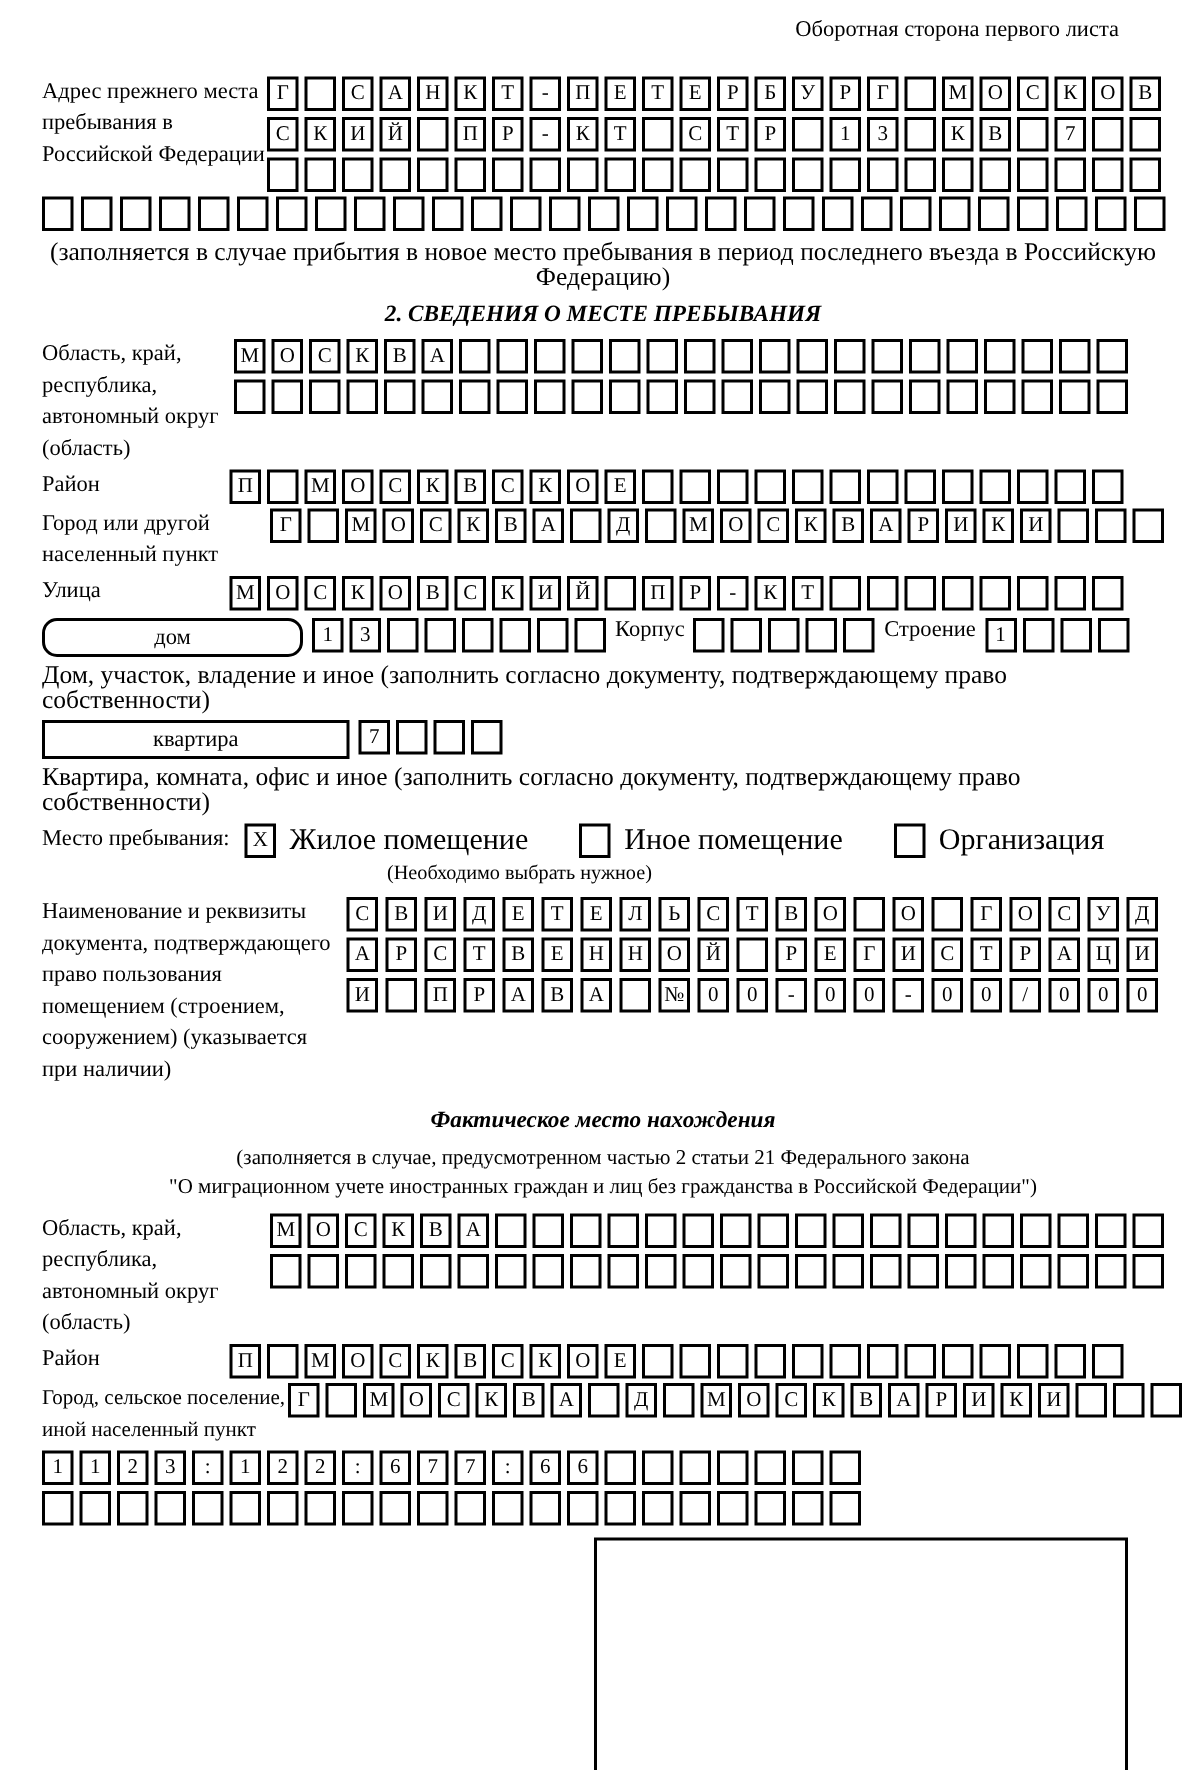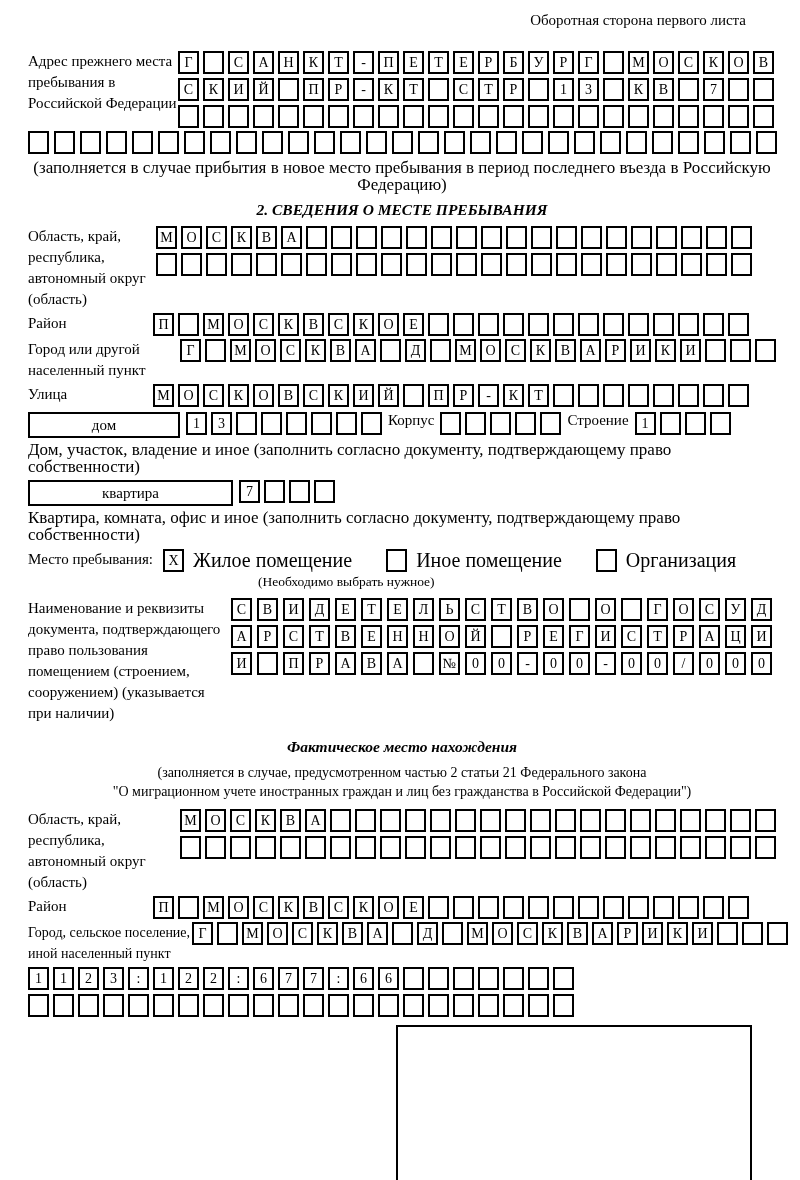--- a/index.html
+++ b/index.html
@@ -21,21 +21,21 @@
         text-align:center;font-size:14px;line-height:19px;font-family:"Liberation Serif",serif;
         overflow:hidden;background:#fff;}
   .mb3{margin-bottom:3px;} .mb5{margin-bottom:5px;} .mb8{margin-bottom:8px;}
 
   .caption{font-size:17px;line-height:17px;}
   .caption.center{text-align:center;}
   .sec-title{font-weight:bold;font-size:15.5px;text-align:center;margin:8px 0 7px 0;font-style:italic;}
 
   .wide-box{box-sizing:border-box;border:2px solid #000;height:26px;display:flex;
             align-items:center;justify-content:center;font-size:15px;flex:0 0 auto;background:#fff;}
-  .house-box{width:152px;} .apt-box{width:205px;}
+  .house-box{width:174px;border-radius:10px;} .apt-box{width:205px;}
   .inline-label{font-size:15px;flex:0 0 auto;margin:0 6px;}
 
   .stay-row{display:flex;align-items:flex-start;margin:6px 0 2px 0;}
   .stay-row .flabel{width:auto;margin-right:10px;}
   .stay-opt-label{font-size:20px;margin:0 0 0 9px;}
   .stay-gap{margin-left:34px;}
   .choose-note{font-size:13.5px;margin:2px 0 8px 230px;}
 
   .fact-sub{font-size:14px;text-align:center;line-height:19px;}
 

